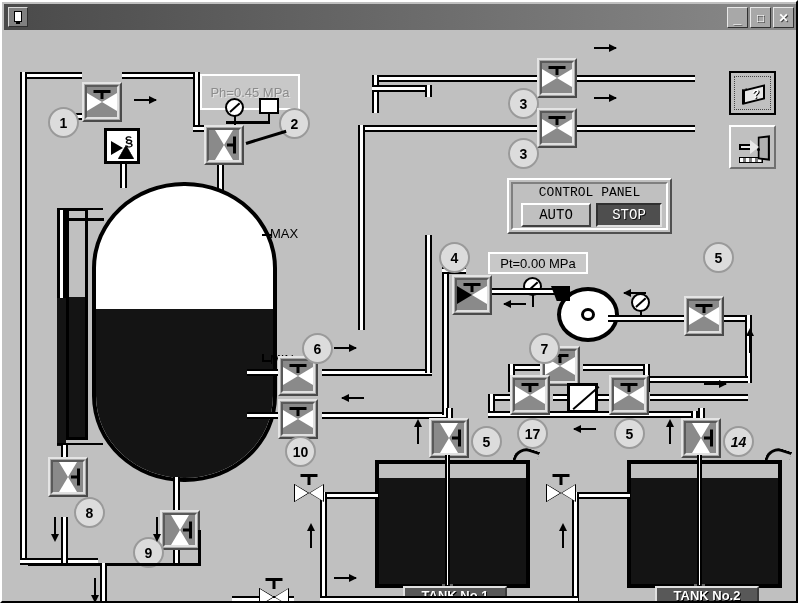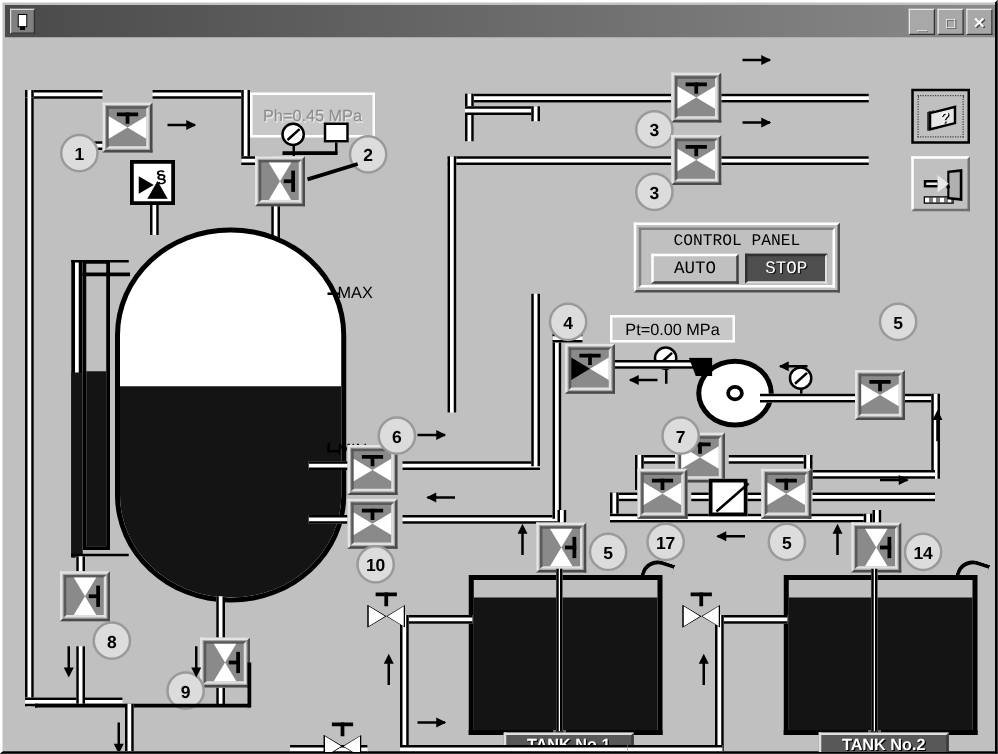--- a/index.html
+++ b/index.html
@@ -606,21 +606,21 @@
     <div class="pipe-v" style="left:694px;top:378px;height:14px;"></div>
     <div class="valve" style="left:677px;top:388px;">
       <div class="in">
         <div class="bt-v">
             <div class="t1"></div>
             <div class="t2"></div>
           </div>
         <div class="stem-r"></div>
       </div>
     </div>
-    <div class="tagc" style="left:719px;top:396px;">14</div>
+    <div class="tagc" style="left:719px;top:396px;font-style:italic;">14</div>
     <div class="arr arr-u" style="left:665px;top:396px;"></div>
 
     <div class="tank" style="left:623px;top:434px;width:155px;height:124px;">
       <div class="rim"></div>
       <div class="liq" id="t2liq" style="height: 88%;"></div>
     </div>
     <div class="dip" style="left:693px;top:425px;height:130px;"></div>
     <div class="dip-tip" style="left:690px;top:550px;"></div>
     <div class="vent" style="left:762px;top:418px;"></div>
     <div class="plaque" style="left:651px;top:556px;width:104px;height:20px;">TANK No.2</div>

